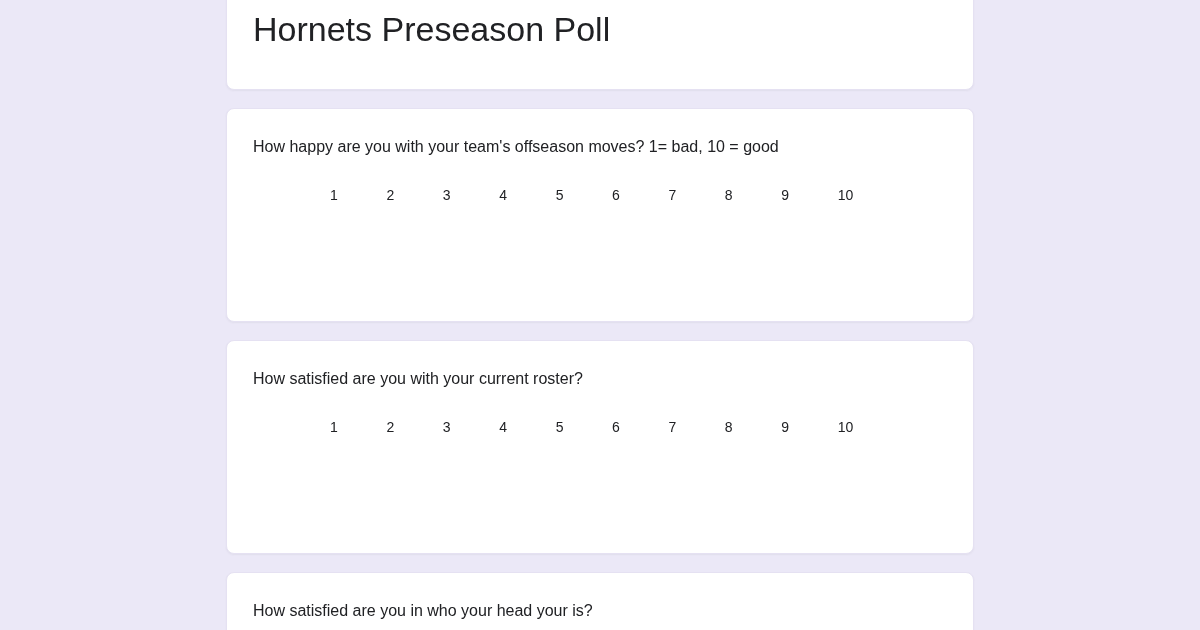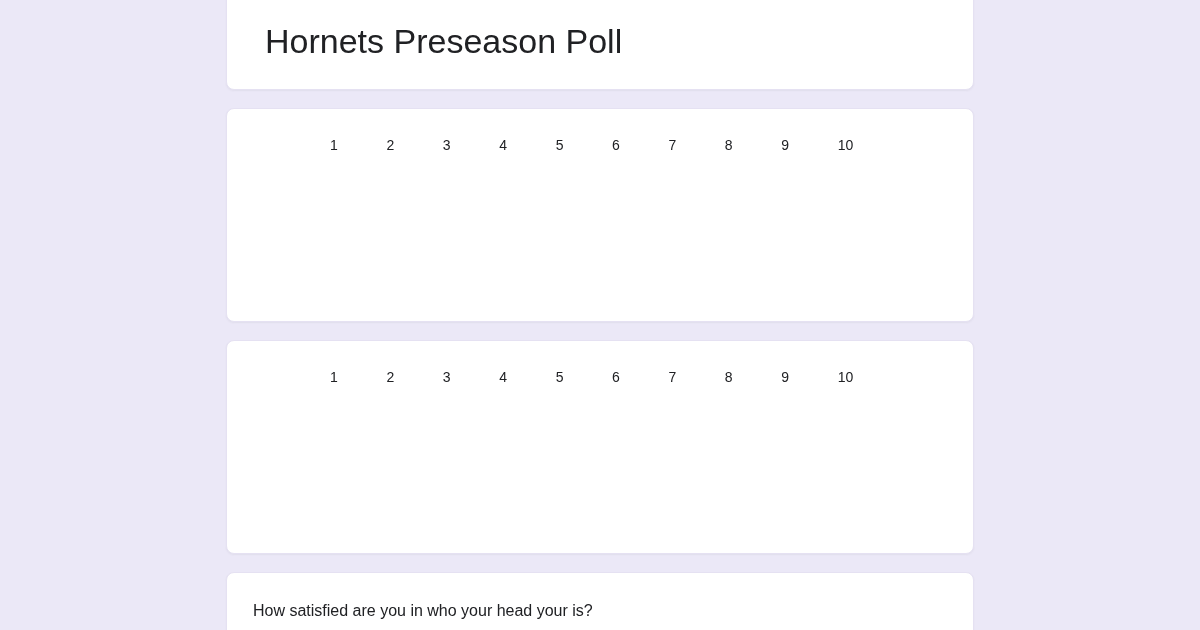--- a/index.html
+++ b/index.html
@@ -43,21 +43,21 @@
   .title-card {
     padding: 22px 26px 26px 26px;
     height: 106px;
   }
   .form-title {
     font-size: 34px;
     line-height: 44px;
     font-weight: 400;
     color: #202124;
     letter-spacing: 0;
-    margin: 12px;
+    margin: 0;
     white-space: nowrap;
   }
 
   
   .question-card {
     padding: 26px 26px 0 26px;
     height: 214px;
   }
   .question-card.last {
     height: 214px;
@@ -99,20 +99,21 @@
 <body>
 
 <div class="form-page">
   <div class="form-column">
 
     <div class="card title-card">
       <h1 class="form-title">Hornets Preseason Poll</h1>
     </div>
 
     <div class="card question-card">
+      <div class="question-title">How happy are you with your team's offseason moves? 1= bad, 10 = good</div>
       <div class="scale-row">
         <div class="scale-option">
           <span class="scale-label">1</span>
           <span class="scale-radio-slot"></span>
         </div>
         <div class="scale-option">
           <span class="scale-label">2</span>
           <span class="scale-radio-slot"></span>
         </div>
         <div class="scale-option">
@@ -144,20 +145,21 @@
           <span class="scale-radio-slot"></span>
         </div>
         <div class="scale-option">
           <span class="scale-label">10</span>
           <span class="scale-radio-slot"></span>
         </div>
       </div>
     </div>
 
     <div class="card question-card">
+      <div class="question-title">How satisfied are you with your current roster?</div>
       <div class="scale-row">
         <div class="scale-option">
           <span class="scale-label">1</span>
           <span class="scale-radio-slot"></span>
         </div>
         <div class="scale-option">
           <span class="scale-label">2</span>
           <span class="scale-radio-slot"></span>
         </div>
         <div class="scale-option">

